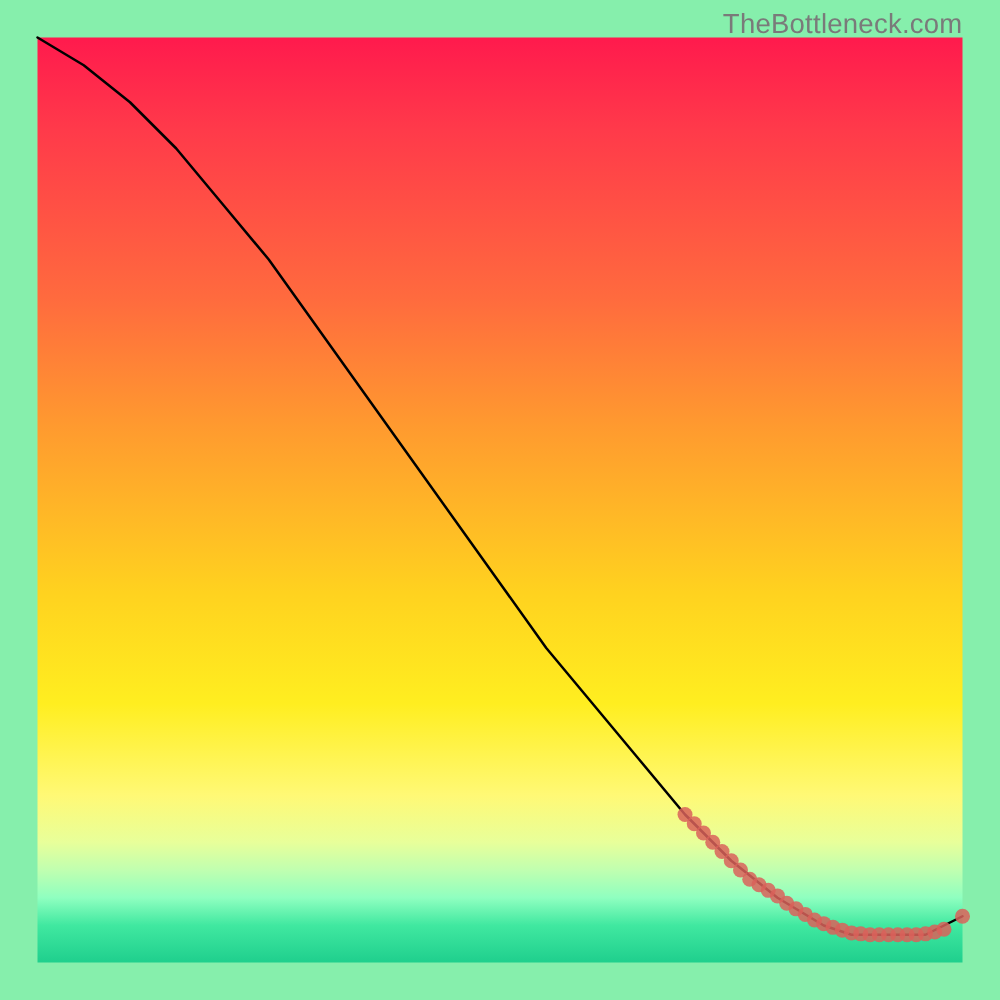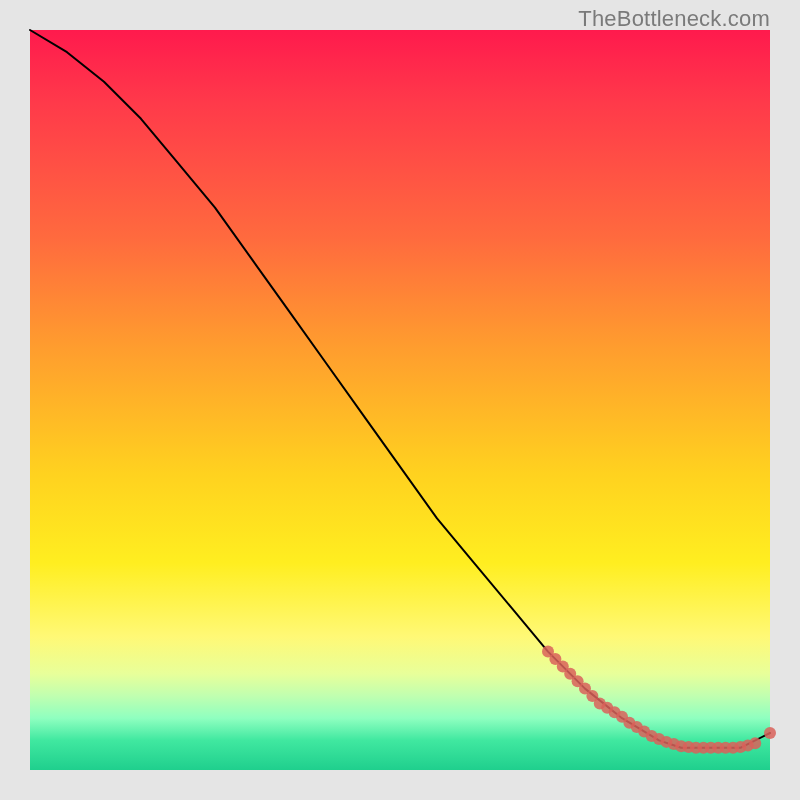--- a/index.html
+++ b/index.html
@@ -8,21 +8,21 @@
     width: 800px;
     height: 800px;
     background: #000;
     overflow: hidden;
     font-family: Arial, Helvetica, sans-serif;
   }
   .frame {
     position: relative;
     width: 800px;
     height: 800px;
-    background: #e5e5e5;
+    background: #86efac;
   }
   .plot-area {
     position: absolute;
     left: 30px;
     top: 30px;
     width: 740px;
     height: 740px;
     
     background: linear-gradient(
       to bottom,

